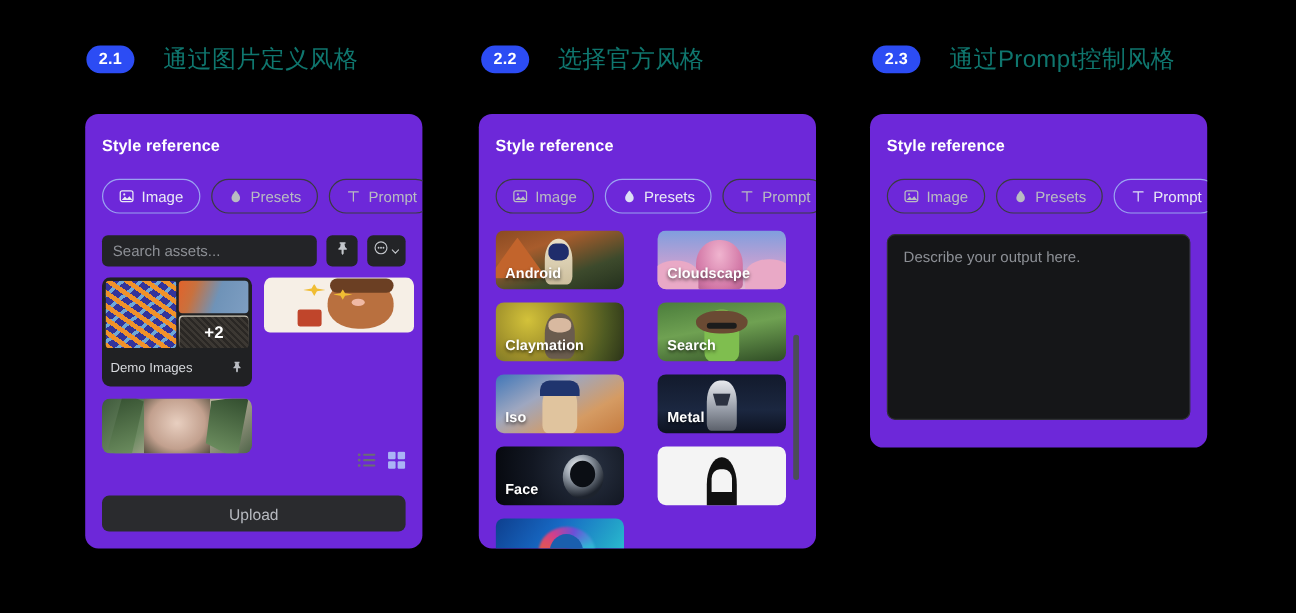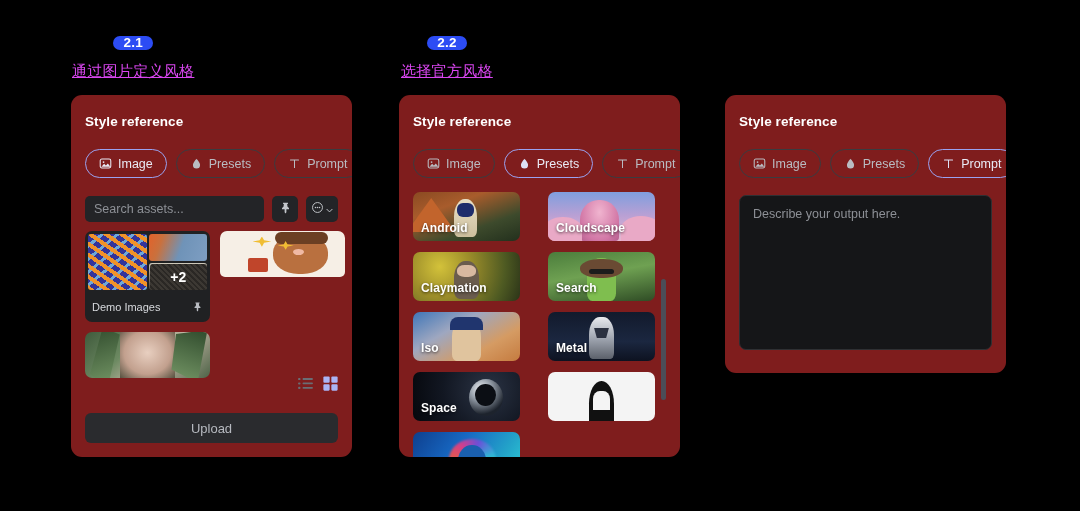--- a/index.html
+++ b/index.html
@@ -17,52 +17,50 @@
     width: 1080px;
     height: 511px;
     background: #000000;
   }
 
   
   .col-header {
     position: absolute;
     display: flex;
     align-items: center;
-    gap: 12px;
+    gap: 24px;
     height: 26px;
-    flex-direction: column;
   }
   .badge {
     display: flex;
     align-items: center;
     justify-content: center;
     min-width: 40px;
     height: 23px;
     padding: 0 9px;
     border-radius: 12px;
     background: #2c4cf4;
     color: #ffffff;
     font-size: 13.5px;
     font-weight: 700;
     letter-spacing: .2px;
     line-height: 1;
   }
   .col-title {
-    color: #d946ef;
-    font-size: 15px;
+    color: #0f766e;
+    font-size: 20px;
     font-weight: 500;
     white-space: nowrap;
     letter-spacing: .3px;
-    text-decoration: underline;
   }
 
   
   .panel {
     position: absolute;
-    background: #7f1d1d;
+    background: #6d28d9;
     border-radius: 11px;
     overflow: hidden;
   }
   .panel-title {
     color: #ffffff;
     font-size: 13.5px;
     font-weight: 700;
     letter-spacing: .1px;
   }
 
@@ -446,41 +444,45 @@
 
         <div class="preset" style="background:linear-gradient(180deg,#121a2c 0%,#1b2740 60%,#0d1220 100%);padding-left:27px;">
           <div style="position:absolute;left:38%;top:10%;width:24%;height:86%;border-radius:42% 42% 14% 14%;background:linear-gradient(180deg,#e8eaee 0%,#9aa0ab 55%,#5c616b 100%);"></div>
           <div style="position:absolute;left:43%;top:32%;width:14%;height:22%;background:#2b3140;clip-path:polygon(0 0,100% 0,80% 100%,20% 100%);"></div>
           <span class="preset-label">Metal</span>
         </div>
 
         <div class="preset" style="background:radial-gradient(circle at 70% 35%,#2a3344 0%,#121722 55%,#05070c 100%);">
           <div style="position:absolute;left:52%;top:14%;width:32%;height:76%;border-radius:50%;background:radial-gradient(circle at 35% 28%,#f2f4f7 0%,#9aa3ae 30%,#1d232d 72%);"></div>
           <div style="position:absolute;left:58%;top:24%;width:20%;height:46%;border-radius:50%;background:#0b0e14;"></div>
-          <span class="preset-label">Space</span>
+          <span class="preset-label">Face</span>
         </div>
 
         <div class="preset" style="background:#f4f4f4;">
           <div style="position:absolute;left:38%;top:18%;width:24%;height:96%;border-radius:48% 48% 0 0;background:#111111;"></div>
           <div style="position:absolute;left:42%;top:38%;width:16%;height:40%;background:#f4f4f4;border-radius:40% 40% 0 0;"></div>
           <span class="preset-label"></span>
         </div>
 
         <div class="preset" style="background:linear-gradient(125deg,#0e3f8e 0%,#1769c4 40%,#23a3c9 75%,#2fcfd6 100%);">
           <div style="position:absolute;left:34%;top:14%;width:44%;height:84%;border-radius:50% 50% 30% 30%;background:conic-gradient(from 200deg,#f2d34a,#e8603c,#d33f8a,#6b4fd8,#2fb8d6,#59c85e,#f2d34a);filter:blur(1px);"></div>
           <div style="position:absolute;left:42%;top:26%;width:26%;height:62%;border-radius:50% 50% 28% 28%;background:#1a5fae;"></div>
           <span class="preset-label"></span>
         </div>
 
       </div>
       <div class="scrollbar" style="right:0px; top:87px; height:121px;"></div>
     </div>
 
   </div>
 
+  <div class="col-header" style="left:727px; top:36px;">
+    <span class="badge">2.3</span>
+    <span class="col-title">通过Prompt控制风格</span>
+  </div>
 
   <div class="panel" style="left:725px; top:95px; width:281px; height:278px;">
 
     <div style="position:absolute; left:14px; top:19px;" class="panel-title">Style reference</div>
 
     <div class="tabs" style="position:absolute; left:14px; top:54px;">
       <div class="tab">
         <span>
           <svg width="13" height="13" viewBox="0 0 16 16">
               <rect x="1.5" y="2.5" width="13" height="11" rx="2" fill="none" stroke="#b9bcc2" stroke-width="1.3"></rect>

